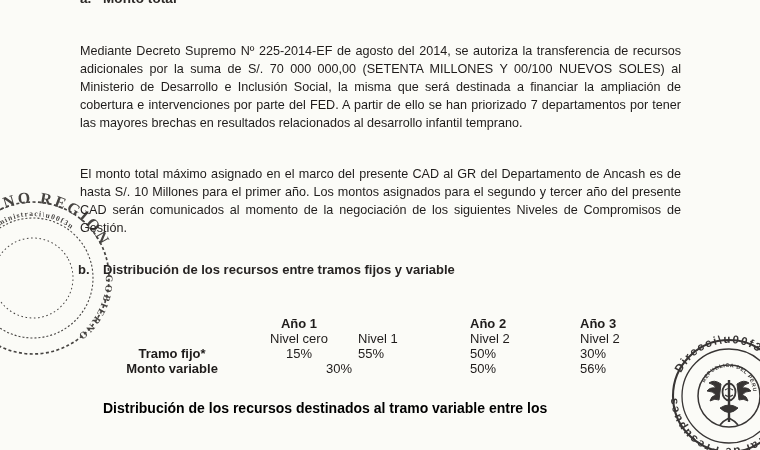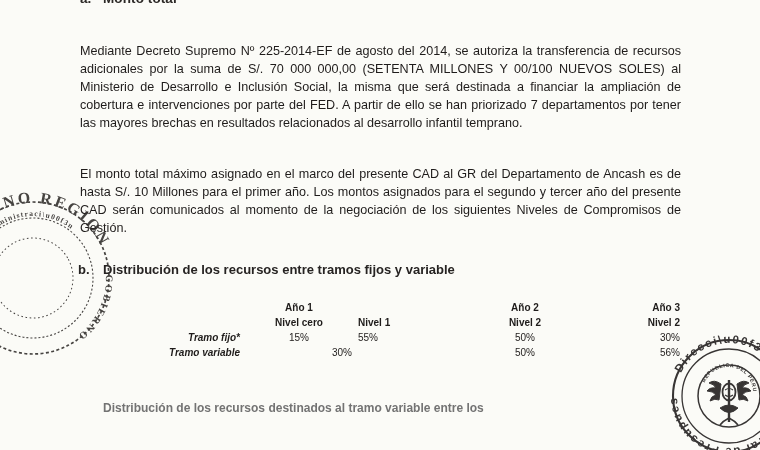--- a/index.html
+++ b/index.html
@@ -51,52 +51,52 @@
     font-size: 13px;
     font-weight: bold;
     white-space: nowrap;
     color: #262322;
   }
   .heading-b .marker { display: inline-block; width: 25px; }
   
   .tbl {
     position: absolute;
     left: 104px;
-    top: 300px;
+    top: 316px;
     border-collapse: collapse;
-    font-size: 10px;
+    font-size: 13px;
     color: #1f1c1b;
   }
   .tbl td {
     padding: 0;
     height: 15px;
     vertical-align: bottom;
     white-space: nowrap;
     line-height: 15px;
   }
-  .c-label   { width: 136px; text-align: right;   font-weight: bold; font-style: italic; }
+  .c-label   { width: 136px; text-align: center;   font-weight: bold; }
   .c-nivel0  { width: 112px; text-align: center; }
   .c-nivel1  { width: 112px; text-align: left; }
-  .c-nivel2  { width: 110px; text-align: center; }
-  .c-nivel3  { width: 100px; text-align: right; }
+  .c-nivel2  { width: 110px; }
+  .c-nivel3  { width: 100px; text-align: left; }
   .yr  { font-weight: bold; }
-  .lvl { font-weight: bold; }
+  .lvl { font-weight: normal; }
   .val { font-weight: normal; }
   .row-var .c-nivel0 { text-align: right; padding-right: 6px; }
   
   .heading-c {
     position: absolute;
     left: 103px;
     top: 399px;
     width: 562px;
     text-align: justify;
-    font-size: 12px;
+    font-size: 14px;
     font-weight: bold;
     line-height: 18.5px;
-    color: #737373;
+    color: #000000;
   }
   .heading-c .lastline { text-align: left; }
   
   .stamp { position: absolute; pointer-events: none; }
   .stamp svg { display: block; }
   #stamp-left  { left: -62px; top: 183px; opacity: .88; }
   #stamp-right { left: 663px; top: 330px; opacity: .9; }
 </style>
 </head>
 <body>
@@ -132,21 +132,21 @@
         <td class="c-nivel3 lvl">Nivel 2</td>
       </tr>
       <tr class="row-fijo">
         <td class="c-label">Tramo fijo*</td>
         <td class="c-nivel0 val">15%</td>
         <td class="c-nivel1 val">55%</td>
         <td class="c-nivel2 val">50%</td>
         <td class="c-nivel3 val">30%</td>
       </tr>
       <tr class="row-var">
-        <td class="c-label">Tramo variable</td>
+        <td class="c-label">Monto variable</td>
         <td class="c-nivel0 val">30%</td>
         <td class="c-nivel1 val"></td>
         <td class="c-nivel2 val">50%</td>
         <td class="c-nivel3 val">56%</td>
       </tr>
     </tbody>
   </table>
 
   <div class="heading-c">
     <div>Distribución de los recursos destinados al tramo variable entre los</div>

